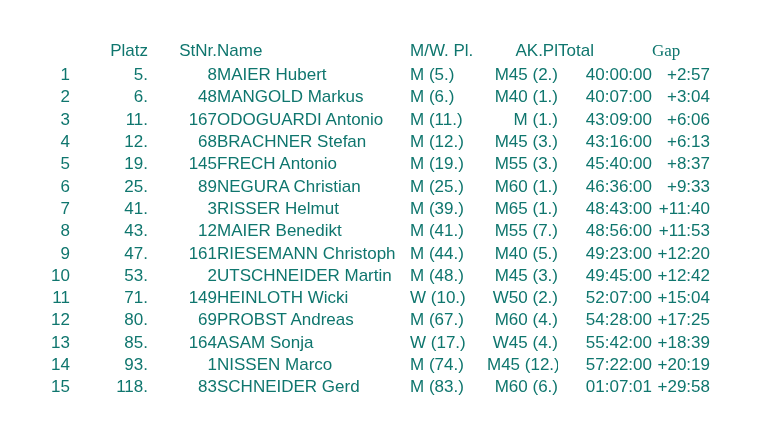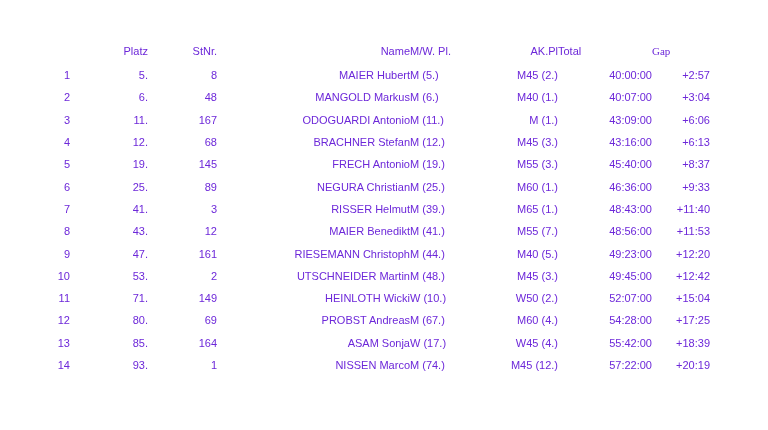--- a/index.html
+++ b/index.html
@@ -14,39 +14,39 @@
     background: #ffffff;
     overflow: hidden;
     font-family: "Liberation Sans", sans-serif;
     color: #1a1a1a;
   }
   table.results {
     border-collapse: collapse;
     table-layout: fixed;
     width: 710px;
     margin: 38px 0 0 0;
-    font-size: 11px;
-    color: #6d28d9;
+    font-size: 17px;
+    color: #0f766e;
   }
   table.results th, table.results td {
     padding: 0;
     vertical-align: middle;
     white-space: nowrap;
     overflow: hidden;
     font-weight: 400;
   }
   thead tr { height: 26px; }
   tbody tr { height: 22.3px; }
   thead th { font-weight: 700; }
 
   
   .c-idx   { text-align: right; padding-right: 8px; }
   .c-platz { text-align: right; padding-right: 3px; }
   .c-stnr  { text-align: right; padding-right: 2px; }
-  .c-name  { text-align: right;  padding-left: 6px; }
+  .c-name  { text-align: left;  padding-left: 6px; }
   .c-mwpl  { text-align: left;  padding-left: 5px; }
   .c-akpl  { text-align: right;  padding-left: 5px; }
   .c-total { text-align: right; padding-right: 3px; }
   .c-gap   { text-align: right; padding-right: 4px; }
 
   
   th.c-total { text-align: left; padding-left: 14px; margin-left: 20px; }
   th.c-gap   { text-align: left; padding-left: 0; font-family: Liberation Serif, serif; }
 </style>
 </head>
@@ -210,15 +210,25 @@
         <tr>
           <td class="c-idx">14</td>
           <td class="c-platz">93.</td>
           <td class="c-stnr">1</td>
           <td class="c-name">NISSEN Marco</td>
           <td class="c-mwpl">M (74.)</td>
           <td class="c-akpl">M45 (12.)</td>
           <td class="c-total">57:22:00</td>
           <td class="c-gap">+20:19</td>
         </tr>
+        <tr>
+          <td class="c-idx">15</td>
+          <td class="c-platz">118.</td>
+          <td class="c-stnr">83</td>
+          <td class="c-name">SCHNEIDER Gerd</td>
+          <td class="c-mwpl">M (83.)</td>
+          <td class="c-akpl">M60 (6.)</td>
+          <td class="c-total">01:07:01</td>
+          <td class="c-gap">+29:58</td>
+        </tr>
       </tbody>
   </table>
 </div>
 
 </body></html>

